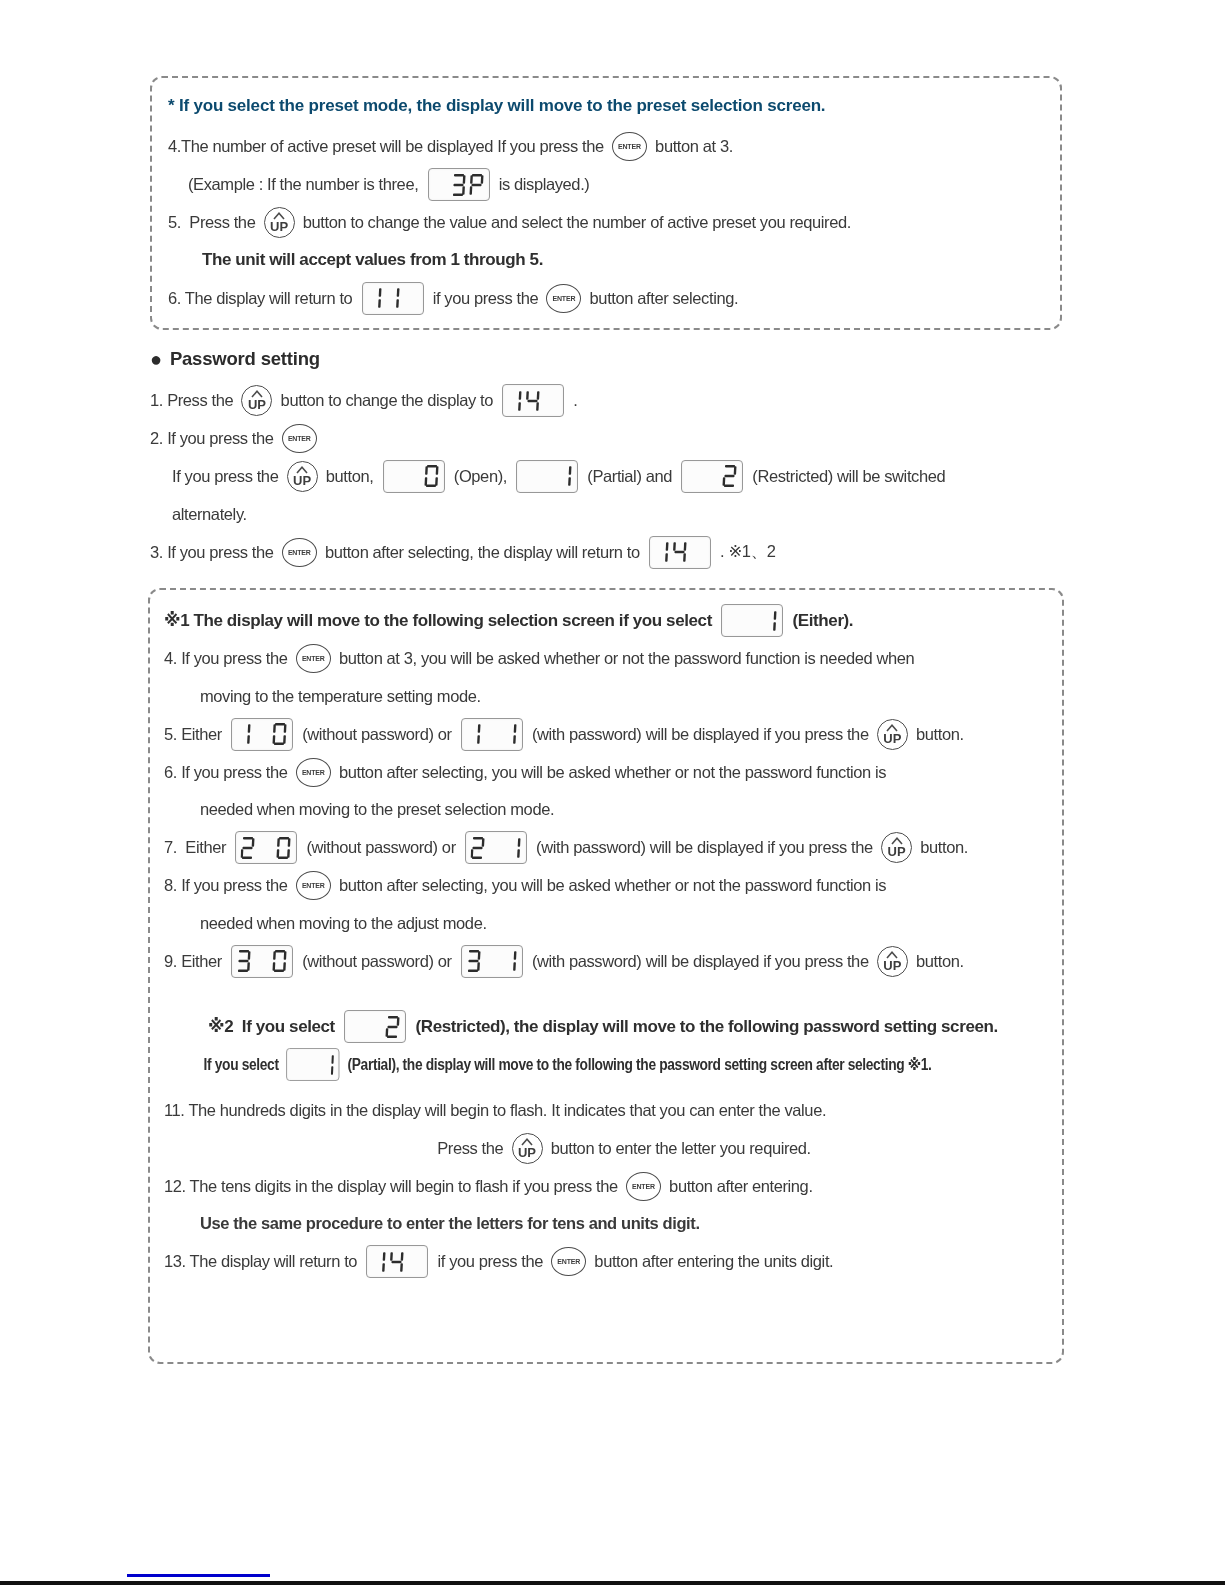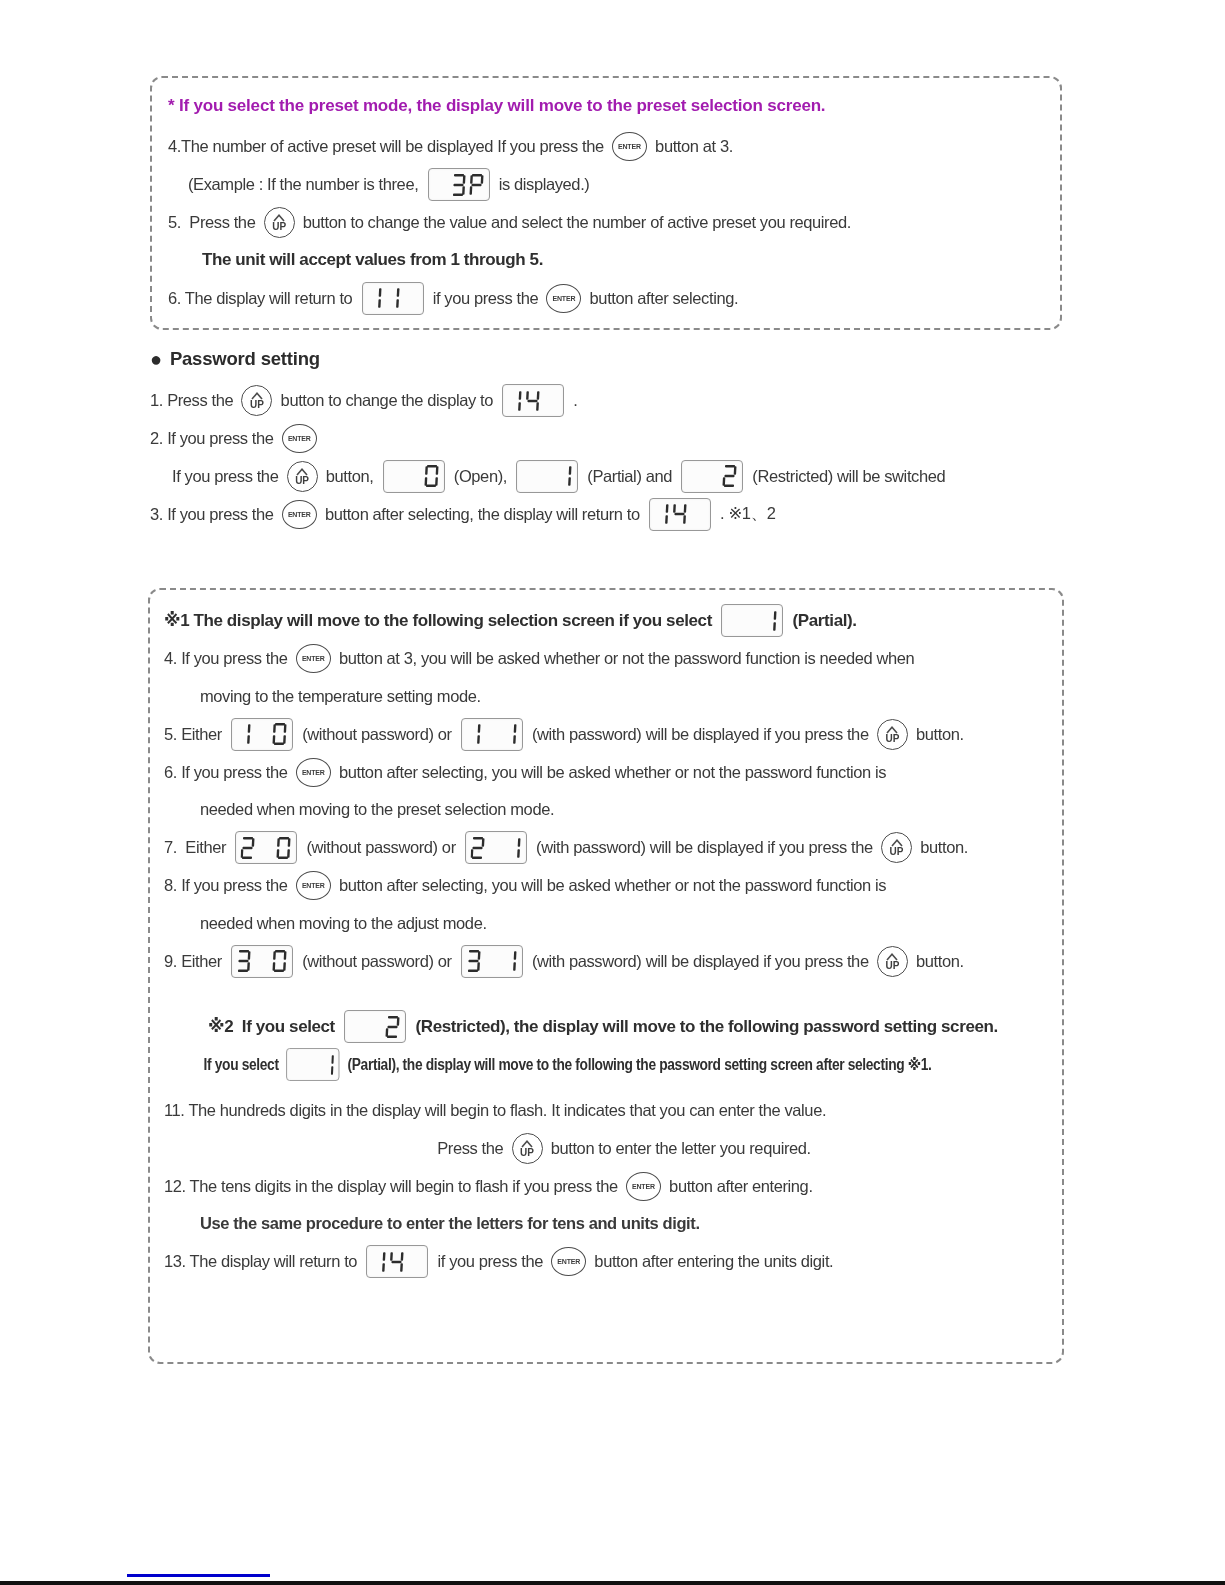--- a/index.html
+++ b/index.html
@@ -11,21 +11,21 @@
   }
   .dashed-box {
     position:absolute; border:2px dashed #8a8a8a; border-radius:12px;
     background:#fff;
   }
   #preset-note-box { left:150px; top:76px; width:912px; height:254px; padding:10px 16px 8px 16px; }
   #password-notes-box { left:148px; top:588px; width:916px; height:776px; padding:12px 14px 8px 14px; }
   #password-section { position:absolute; left:150px; top:342px; width:920px; }
 
   .box-title {
-    font-weight:bold; font-size:17px; letter-spacing:-0.2px; color:#a21caf;
+    font-weight:bold; font-size:17px; letter-spacing:-0.2px; color:#0c4a6e;
     min-height:36px; display:flex; align-items:center; white-space:pre;
     margin-bottom:4px;
   }
   .section-heading {
     display:flex; align-items:center; min-height:34px; margin-bottom:6px;
     font-weight:bold; font-size:18.5px; letter-spacing:-0.2px; color:#2c2c2c;
   }
   .bullet { font-size:20px; margin-right:8px; line-height:1; }
 
   .line {
@@ -54,21 +54,21 @@
     font-size:7px; font-weight:bold; letter-spacing:-0.2px; color:#3d3d3d;
     background:#fff;
   }
   .btn-up {
     display:inline-flex; flex-direction:column; align-items:center; justify-content:center;
     width:31px; height:31px; margin:0 4px; flex:none;
     border:1.6px solid #4c4c4c; border-radius:50%;
     background:#fff;
   }
   .btn-up svg { display:block; margin-bottom:-1px; }
-  .btn-up .up-label { font-size:10px; font-weight:bold; color:#3d3d3d; letter-spacing:0; }
+  .btn-up .up-label { font-size:13px; font-weight:bold; color:#3d3d3d; letter-spacing:0; }
 
   #link-underline { position:absolute; left:127px; top:1574px; width:143px; height:3px; background:#0000cc; }
   #page-bottom-border { position:absolute; left:0; top:1581px; width:1225px; height:4px; background:#111; }
 </style>
 </head>
 <body>
 
 <div id="preset-note-box" class="dashed-box">
   <div class="box-title">* If you select the preset mode, the display will move to the preset selection screen.</div>
   <div>
@@ -127,37 +127,38 @@
           </svg></span><span class="t"> (Open), </span><span class="lcd"><svg width="50" height="22" viewBox="0 0 50 22">
             <rect x="46.6" y="1.2" width="2.4" height="8.6" rx="0.8" fill="#2c2c2c"></rect>
             <rect x="46.6" y="12.2" width="2.4" height="8.6" rx="0.8" fill="#2c2c2c"></rect>
           </svg></span><span class="t"> (Partial) and </span><span class="lcd"><svg width="50" height="22" viewBox="0 0 50 22">
             <rect x="37.5" y="0" width="10" height="2.4" rx="0.8" fill="#2c2c2c"></rect>
             <rect x="46.6" y="1.2" width="2.4" height="8.6" rx="0.8" fill="#2c2c2c"></rect>
             <rect x="37.5" y="19.6" width="10" height="2.4" rx="0.8" fill="#2c2c2c"></rect>
             <rect x="36" y="12.2" width="2.4" height="8.6" rx="0.8" fill="#2c2c2c"></rect>
             <rect x="37.5" y="9.8" width="10" height="2.4" rx="0.8" fill="#2c2c2c"></rect>
           </svg></span><span class="t"> (Restricted) will be switched</span></div>
+      <div class="line" style="padding-left: 22px;"><span class="t">alternately.</span></div>
       <div class="line"><span class="t">3. If you press the </span><span class="btn-enter">ENTER</span><span class="t"> button after selecting, the display will return to </span><span class="lcd"><svg width="50" height="22" viewBox="0 0 50 22">
             <rect x="10.6" y="1.2" width="2.4" height="8.6" rx="0.8" fill="#2c2c2c"></rect>
             <rect x="10.6" y="12.2" width="2.4" height="8.6" rx="0.8" fill="#2c2c2c"></rect>
             <rect x="28.6" y="1.2" width="2.4" height="8.6" rx="0.8" fill="#2c2c2c"></rect>
             <rect x="28.6" y="12.2" width="2.4" height="8.6" rx="0.8" fill="#2c2c2c"></rect>
             <rect x="18" y="1.2" width="2.4" height="8.6" rx="0.8" fill="#2c2c2c"></rect>
             <rect x="19.5" y="9.8" width="10" height="2.4" rx="0.8" fill="#2c2c2c"></rect>
           </svg></span><span class="t"> . ※1、2</span></div>
     </div>
 </div>
 
 <div id="password-notes-box" class="dashed-box">
   <div>
       <div class="line bold"><span class="t">※1 The display will move to the following selection screen if you select </span><span class="lcd"><svg width="50" height="22" viewBox="0 0 50 22">
             <rect x="46.6" y="1.2" width="2.4" height="8.6" rx="0.8" fill="#2c2c2c"></rect>
             <rect x="46.6" y="12.2" width="2.4" height="8.6" rx="0.8" fill="#2c2c2c"></rect>
-          </svg></span><span class="t"> (Partial).</span></div>
+          </svg></span><span class="t"> (Either).</span></div>
       <div class="line"><span class="t">4. If you press the </span><span class="btn-enter">ENTER</span><span class="t"> button at 3, you will be asked whether or not the password function is needed when</span></div>
       <div class="line" style="padding-left: 36px;"><span class="t">moving to the temperature setting mode.</span></div>
       <div class="line"><span class="t">5. Either </span><span class="lcd"><svg width="50" height="22" viewBox="0 0 50 22">
             <rect x="10.6" y="1.2" width="2.4" height="8.6" rx="0.8" fill="#2c2c2c"></rect>
             <rect x="10.6" y="12.2" width="2.4" height="8.6" rx="0.8" fill="#2c2c2c"></rect>
             <rect x="37.5" y="0" width="10" height="2.4" rx="0.8" fill="#2c2c2c"></rect>
             <rect x="46.6" y="1.2" width="2.4" height="8.6" rx="0.8" fill="#2c2c2c"></rect>
             <rect x="46.6" y="12.2" width="2.4" height="8.6" rx="0.8" fill="#2c2c2c"></rect>
             <rect x="37.5" y="19.6" width="10" height="2.4" rx="0.8" fill="#2c2c2c"></rect>
             <rect x="36" y="12.2" width="2.4" height="8.6" rx="0.8" fill="#2c2c2c"></rect>

